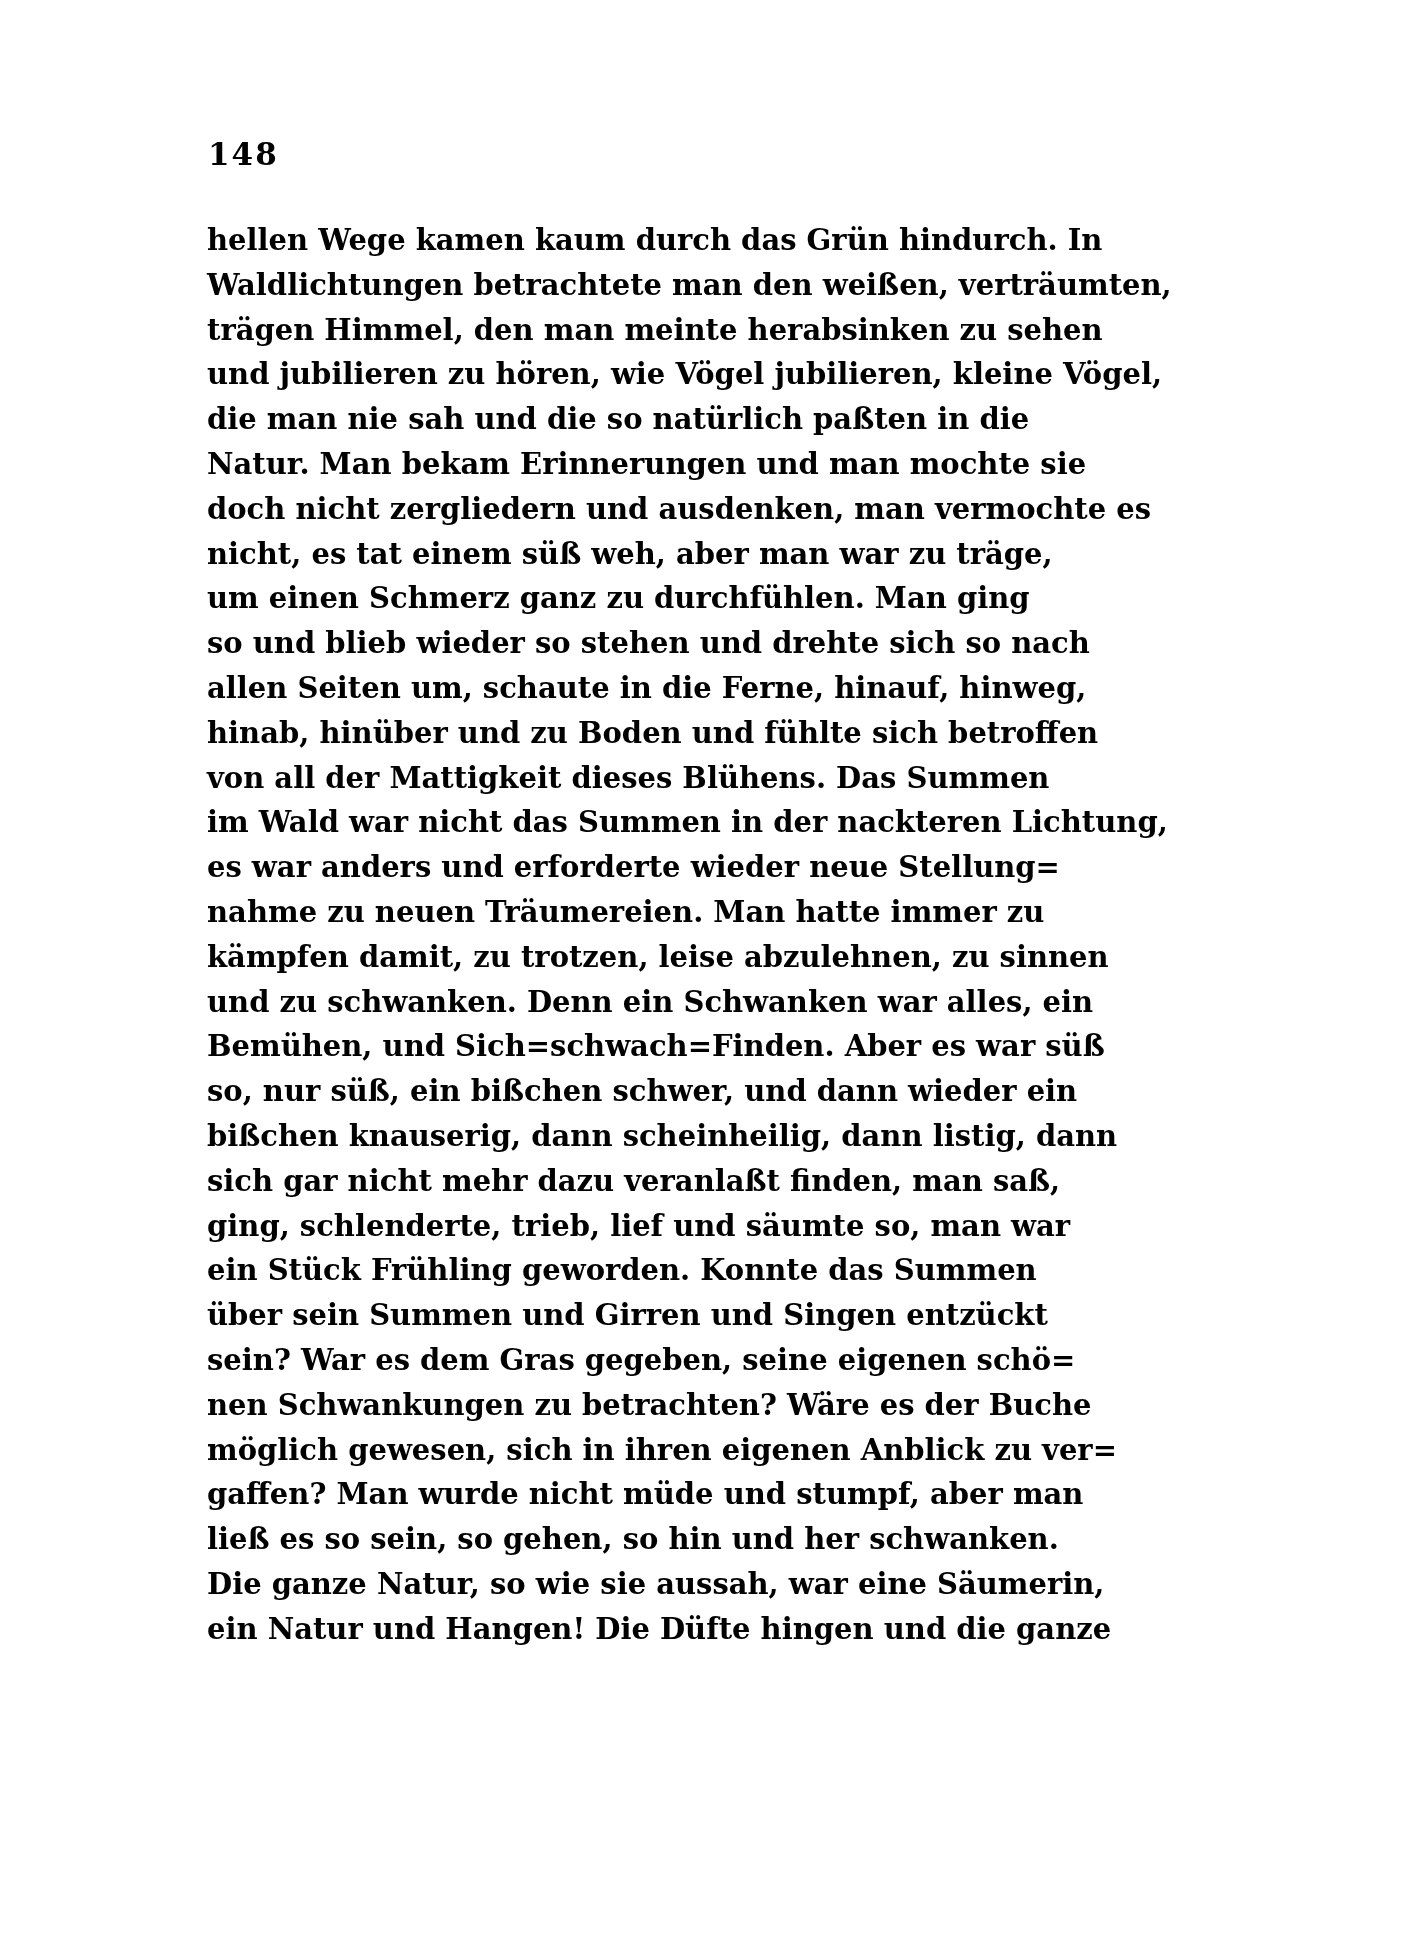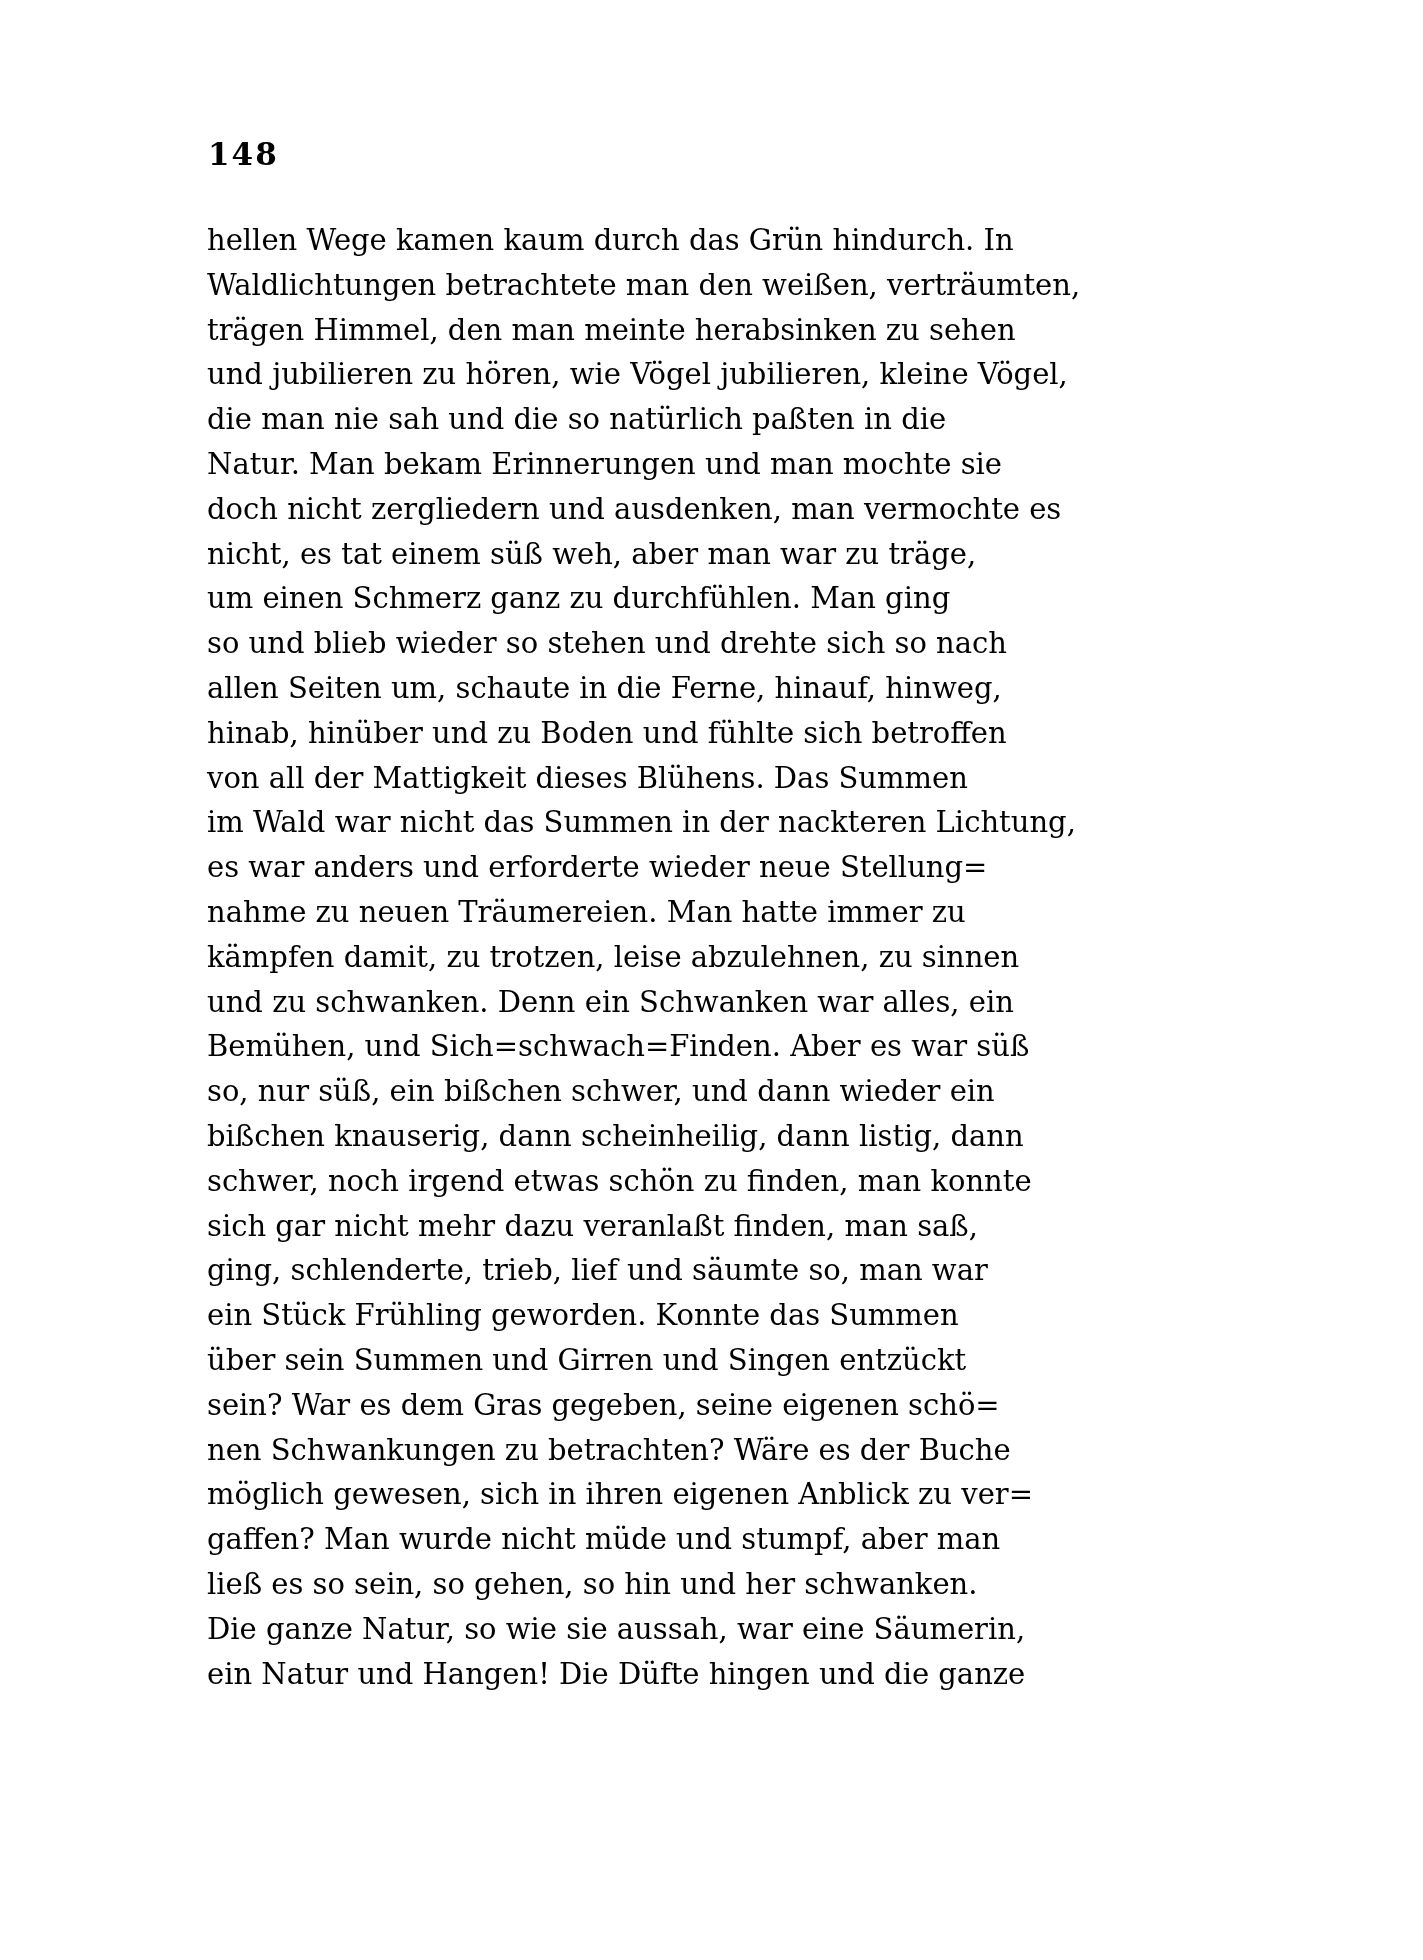--- a/index.html
+++ b/index.html
@@ -28,21 +28,21 @@
   .text-block {
     position: absolute;
     left: 207px;
     top: 218px;
     width: 1024px;
   }
   .line {
     margin: 0;
     padding: 0;
     font-size: 29px;
-    font-weight: normal;
+    font-weight: bold;
     line-height: 44.8px;
     white-space: nowrap;
     text-align: justify;
     text-align-last: justify;
     
     display: block;
   }
   
   .line::after {
     content: "";
@@ -71,21 +71,20 @@
     <p class="line">hinab, hinüber und zu Boden und fühlte sich betroffen</p>
     <p class="line">von all der Mattigkeit dieses Blühens. Das Summen</p>
     <p class="line">im Wald war nicht das Summen in der nackteren Lichtung,</p>
     <p class="line">es war anders und erforderte wieder neue Stellung=</p>
     <p class="line">nahme zu neuen Träumereien. Man hatte immer zu</p>
     <p class="line">kämpfen damit, zu trotzen, leise abzulehnen, zu sinnen</p>
     <p class="line">und zu schwanken. Denn ein Schwanken war alles, ein</p>
     <p class="line">Bemühen, und Sich=schwach=Finden. Aber es war süß</p>
     <p class="line">so, nur süß, ein bißchen schwer, und dann wieder ein</p>
     <p class="line">bißchen knauserig, dann scheinheilig, dann listig, dann</p>
-    <p class="line">schwer, noch irgend etwas schön zu finden, man konnte</p>
     <p class="line">sich gar nicht mehr dazu veranlaßt finden, man saß,</p>
     <p class="line">ging, schlenderte, trieb, lief und säumte so, man war</p>
     <p class="line">ein Stück Frühling geworden. Konnte das Summen</p>
     <p class="line">über sein Summen und Girren und Singen entzückt</p>
     <p class="line">sein? War es dem Gras gegeben, seine eigenen schö=</p>
     <p class="line">nen Schwankungen zu betrachten? Wäre es der Buche</p>
     <p class="line">möglich gewesen, sich in ihren eigenen Anblick zu ver=</p>
     <p class="line">gaffen? Man wurde nicht müde und stumpf, aber man</p>
     <p class="line">ließ es so sein, so gehen, so hin und her schwanken.</p>
     <p class="line">Die ganze Natur, so wie sie aussah, war eine Säumerin,</p>

